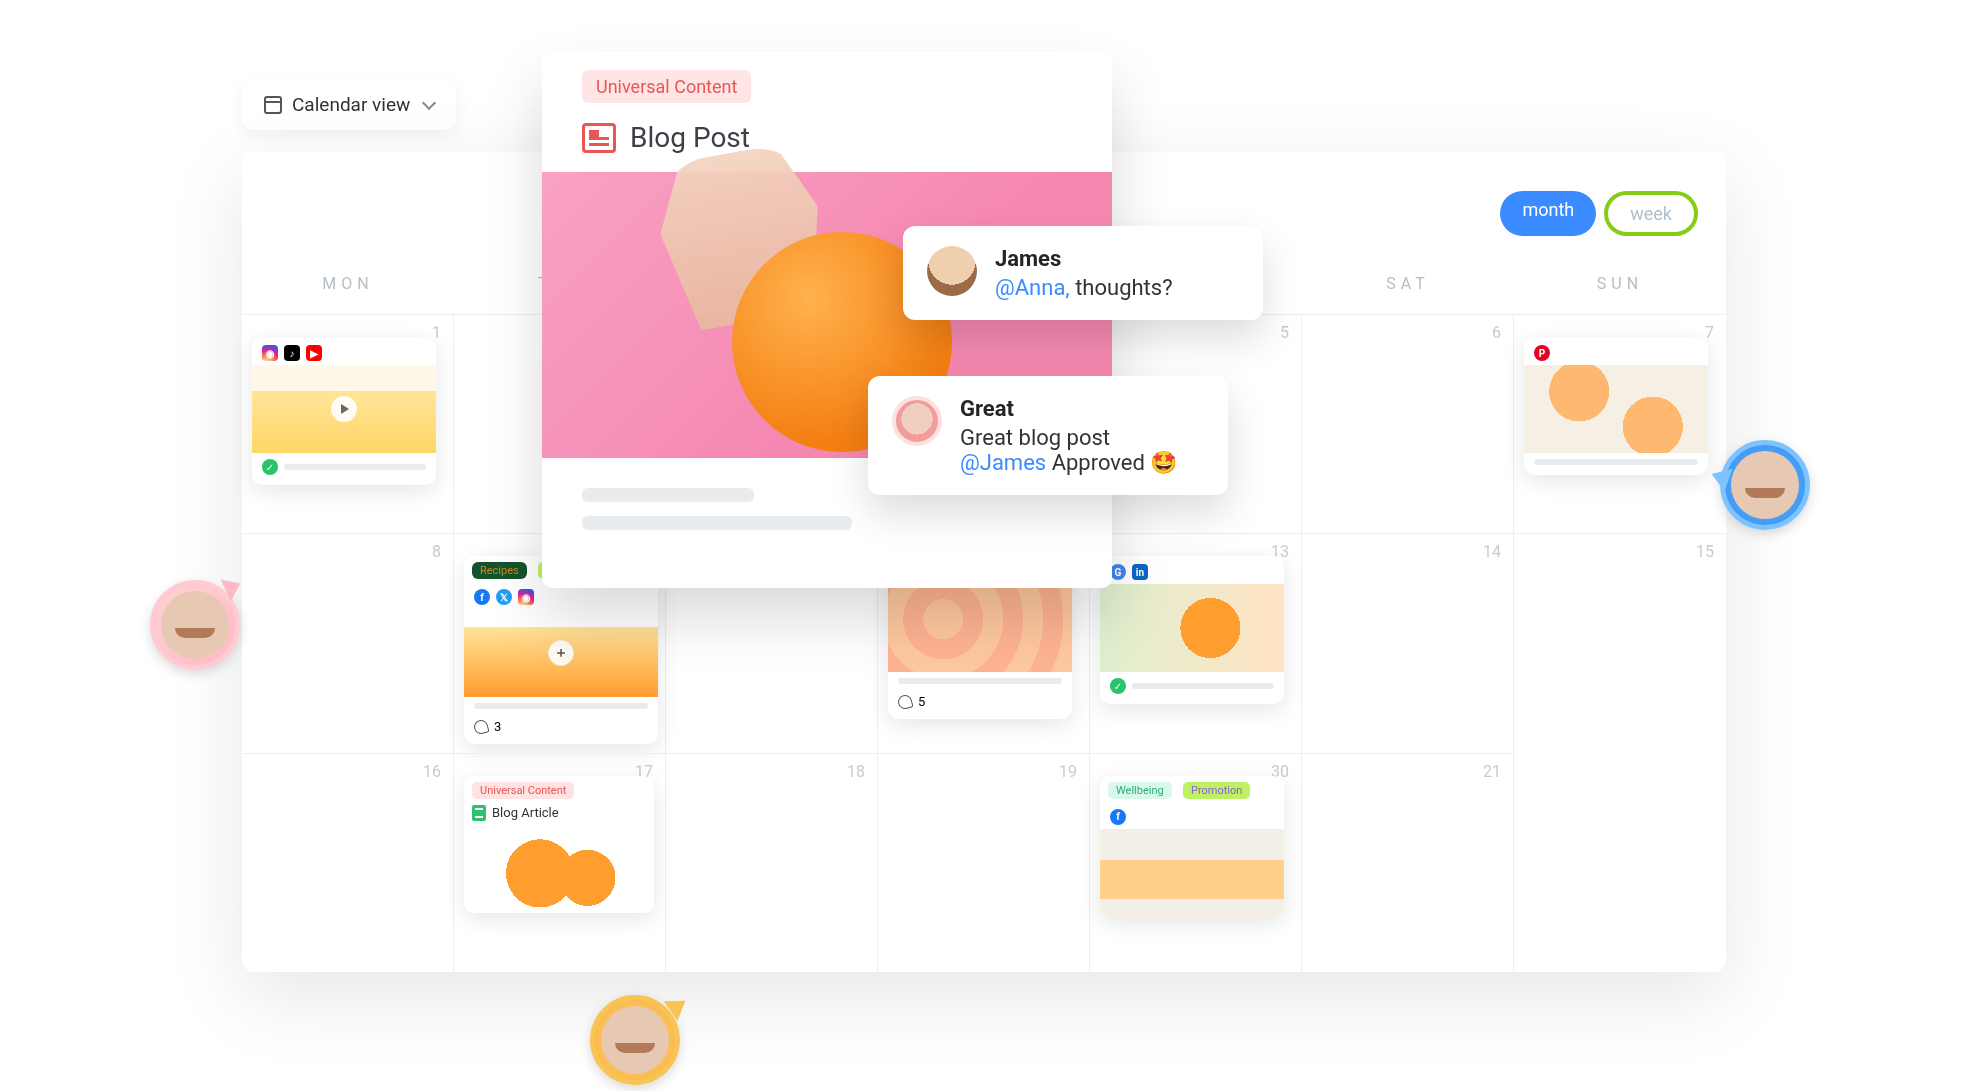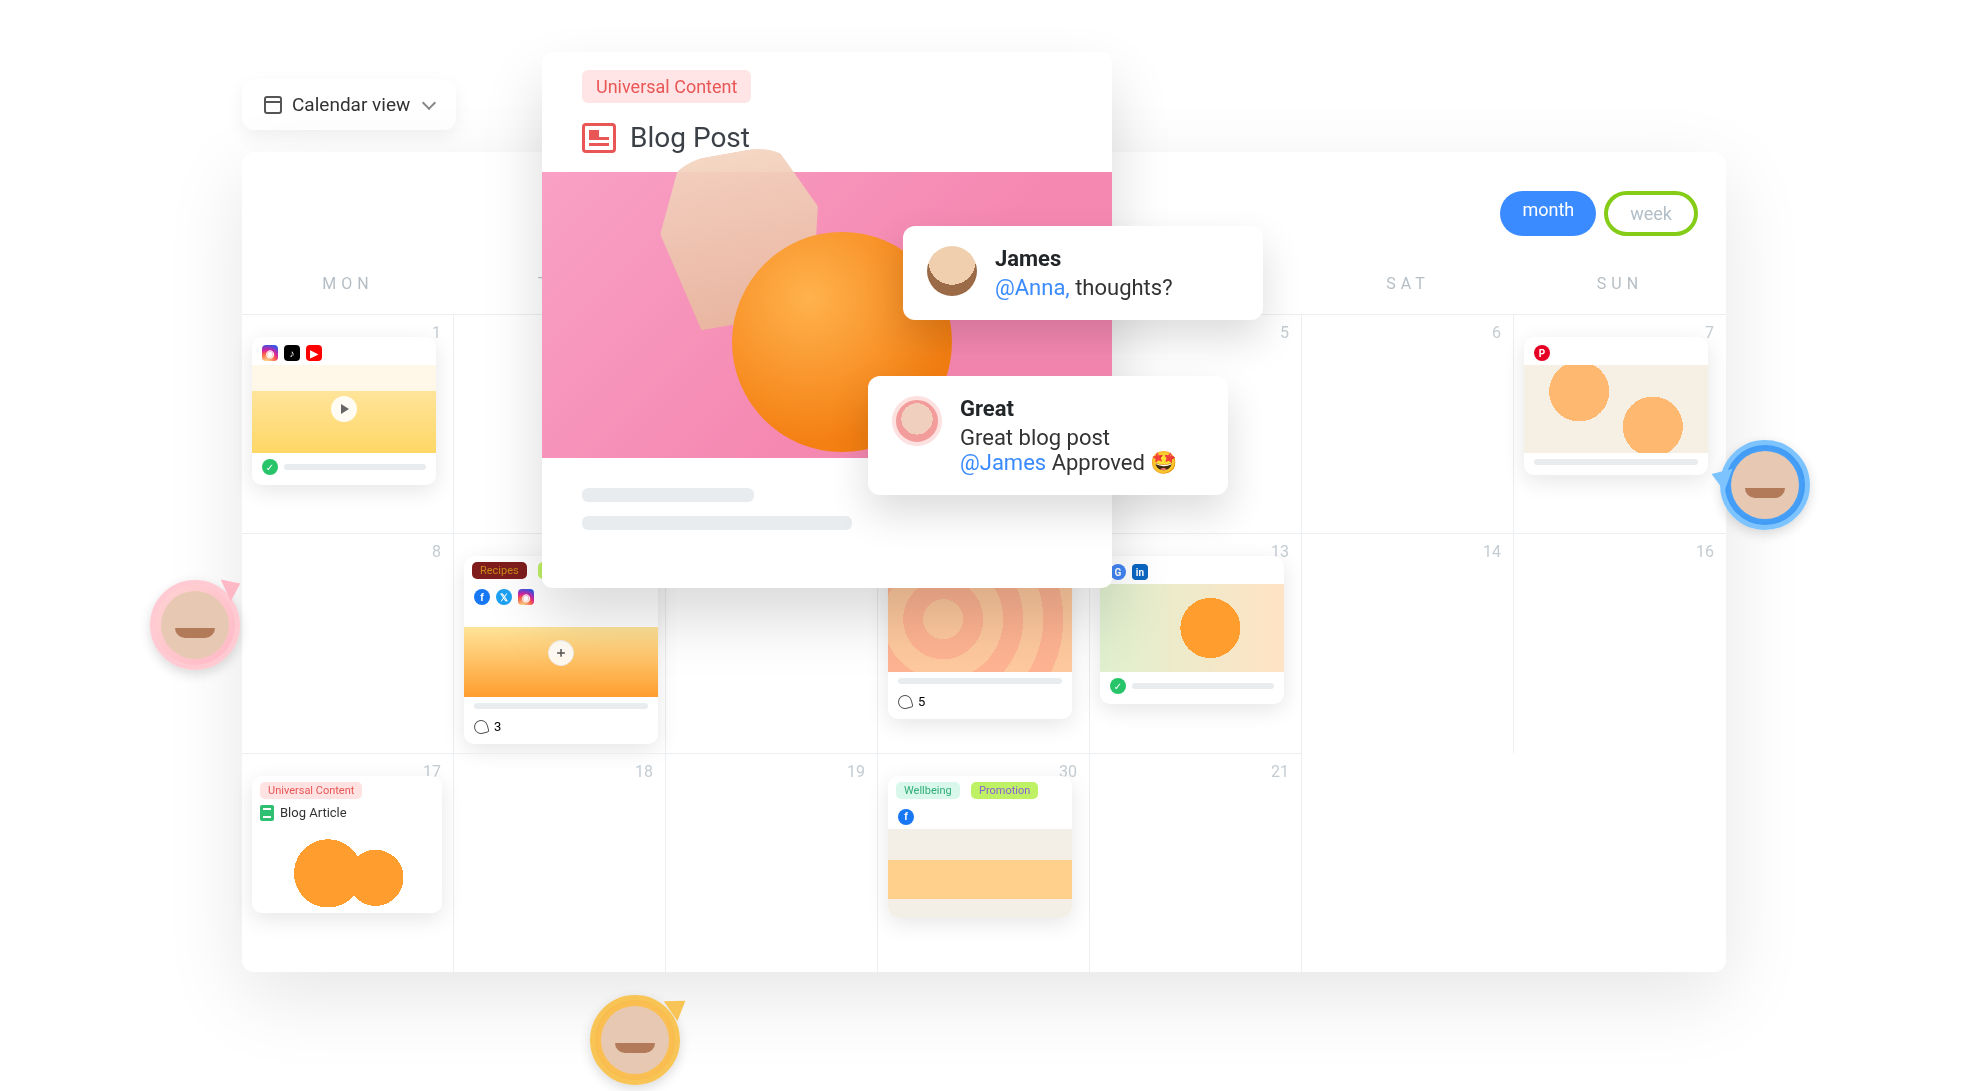--- a/index.html
+++ b/index.html
@@ -112,21 +112,21 @@
     width:26px; height:26px; border-radius:50%; background:rgba(255,255,255,0.9); border:1px solid #eee;
     display:flex; align-items:center; justify-content:center; color:#555; font-size:14px; font-weight:700;
   }
   .card-footer { padding:6px 10px 10px; display:flex; align-items:center; gap:6px; }
   .check-dot { width:16px; height:16px; border-radius:50%; background:#27c46a; display:inline-flex; align-items:center; justify-content:center; color:white; font-size:10px; }
   .skeleton { height:6px; background:#e8ecef; border-radius:3px; flex:1; }
   .chat-ico { display:inline-flex; align-items:center; gap:4px; color:#555; font-size:13px; }
   .chat-ico::before { content:""; width:12px; height:12px; border:1.6px solid #555; border-radius:50%; border-bottom-right-radius:2px; transform:rotate(-15deg); display:inline-block;}
 
   .tag { display:inline-block; font-size:11px; padding:2px 8px; border-radius:5px; margin:6px 0 2px 8px; }
-  .tag.orange  { background:#7f1d1d; color:#c88a1a; }
+  .tag.orange  { background:#14532d; color:#c88a1a;border-radius:6px; }
   .tag.violet  { background:#bef264; color:#8b5fd9; }
   .tag.red     { background:#ffe2e2; color:#e85656; }
   .tag.green   { background:#d9f7ea; color:#2fae78; }
 
   .row-inline { display:flex; align-items:center; gap:6px; padding:4px 8px; font-size:13px; color:#333; }
   .doc-green { width:14px; height:16px; background:#2fbf71; border-radius:2px; position:relative; }
   .doc-green::after { content:""; position:absolute; inset:3px 3px 3px 3px; border-top:2px solid #fff; border-bottom:2px solid #fff; height:6px; }
 
   
   .float-avatar {
@@ -351,20 +351,23 @@
           <span class="check-dot">✓</span>
           <span class="skeleton"></span>
         </div>
       </div>
     </div>
     <div class="cell">
         <span class="date">14</span>
       </div>
 
     <div class="cell">
+        <span class="date">15</span>
+      </div>
+    <div class="cell">
         <span class="date">16</span>
       </div>
     <div class="cell">
       <span class="date">17</span>
       <div class="card" style="left:10px; top:22px; width:190px;">
         <span class="tag red">Universal Content</span>
         <div class="row-inline">
           <span class="doc-green"></span>
           <span>Blog Article</span>
         </div>

